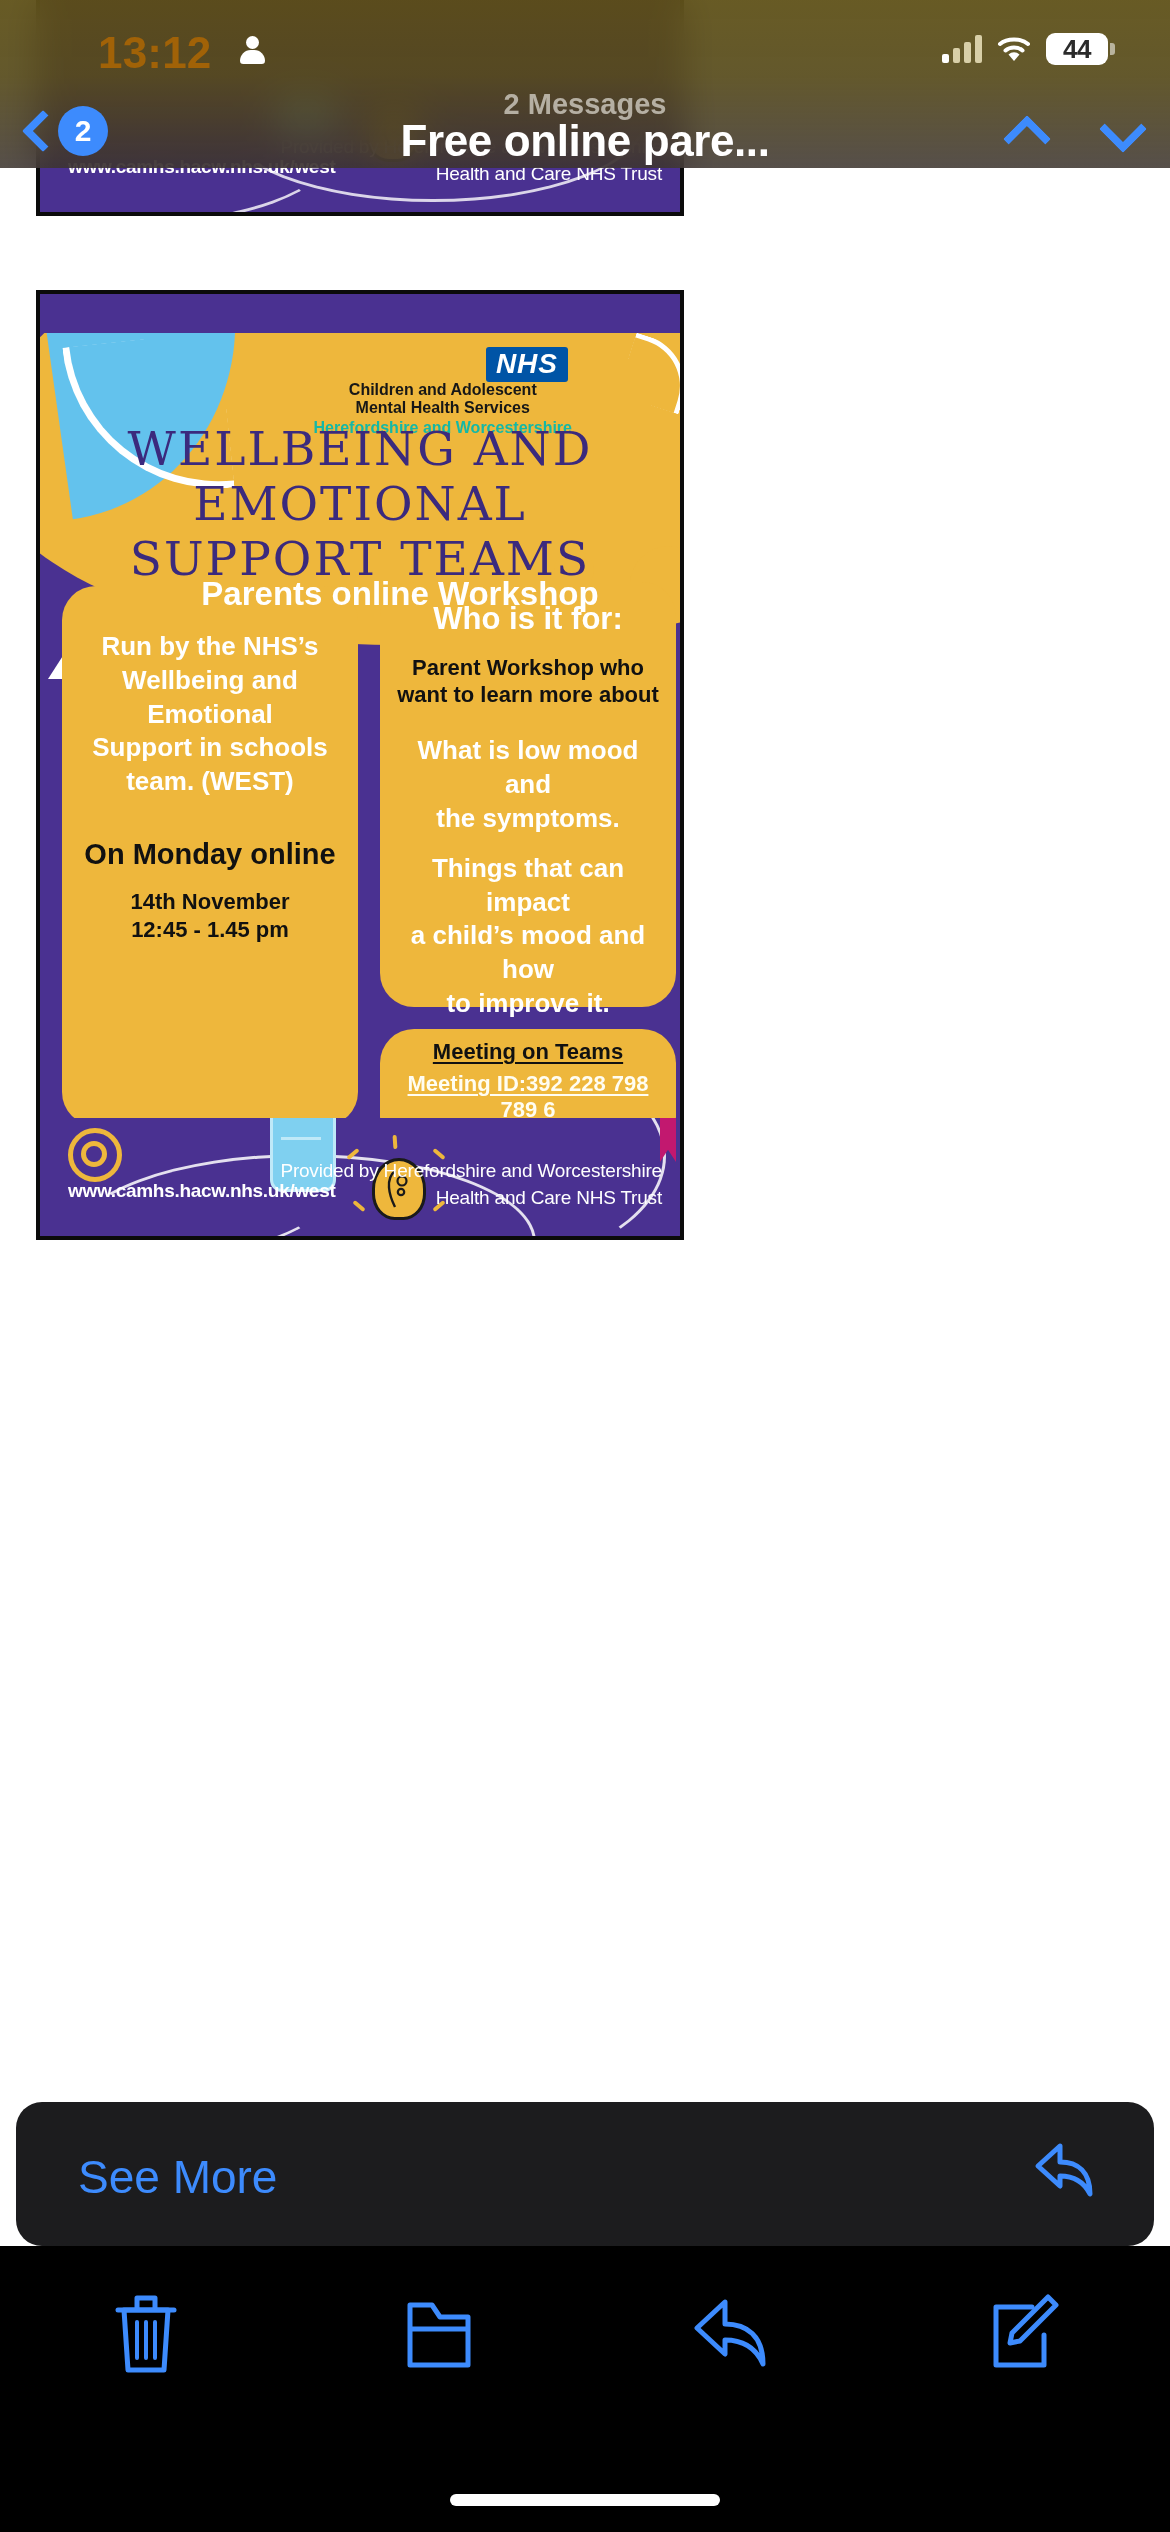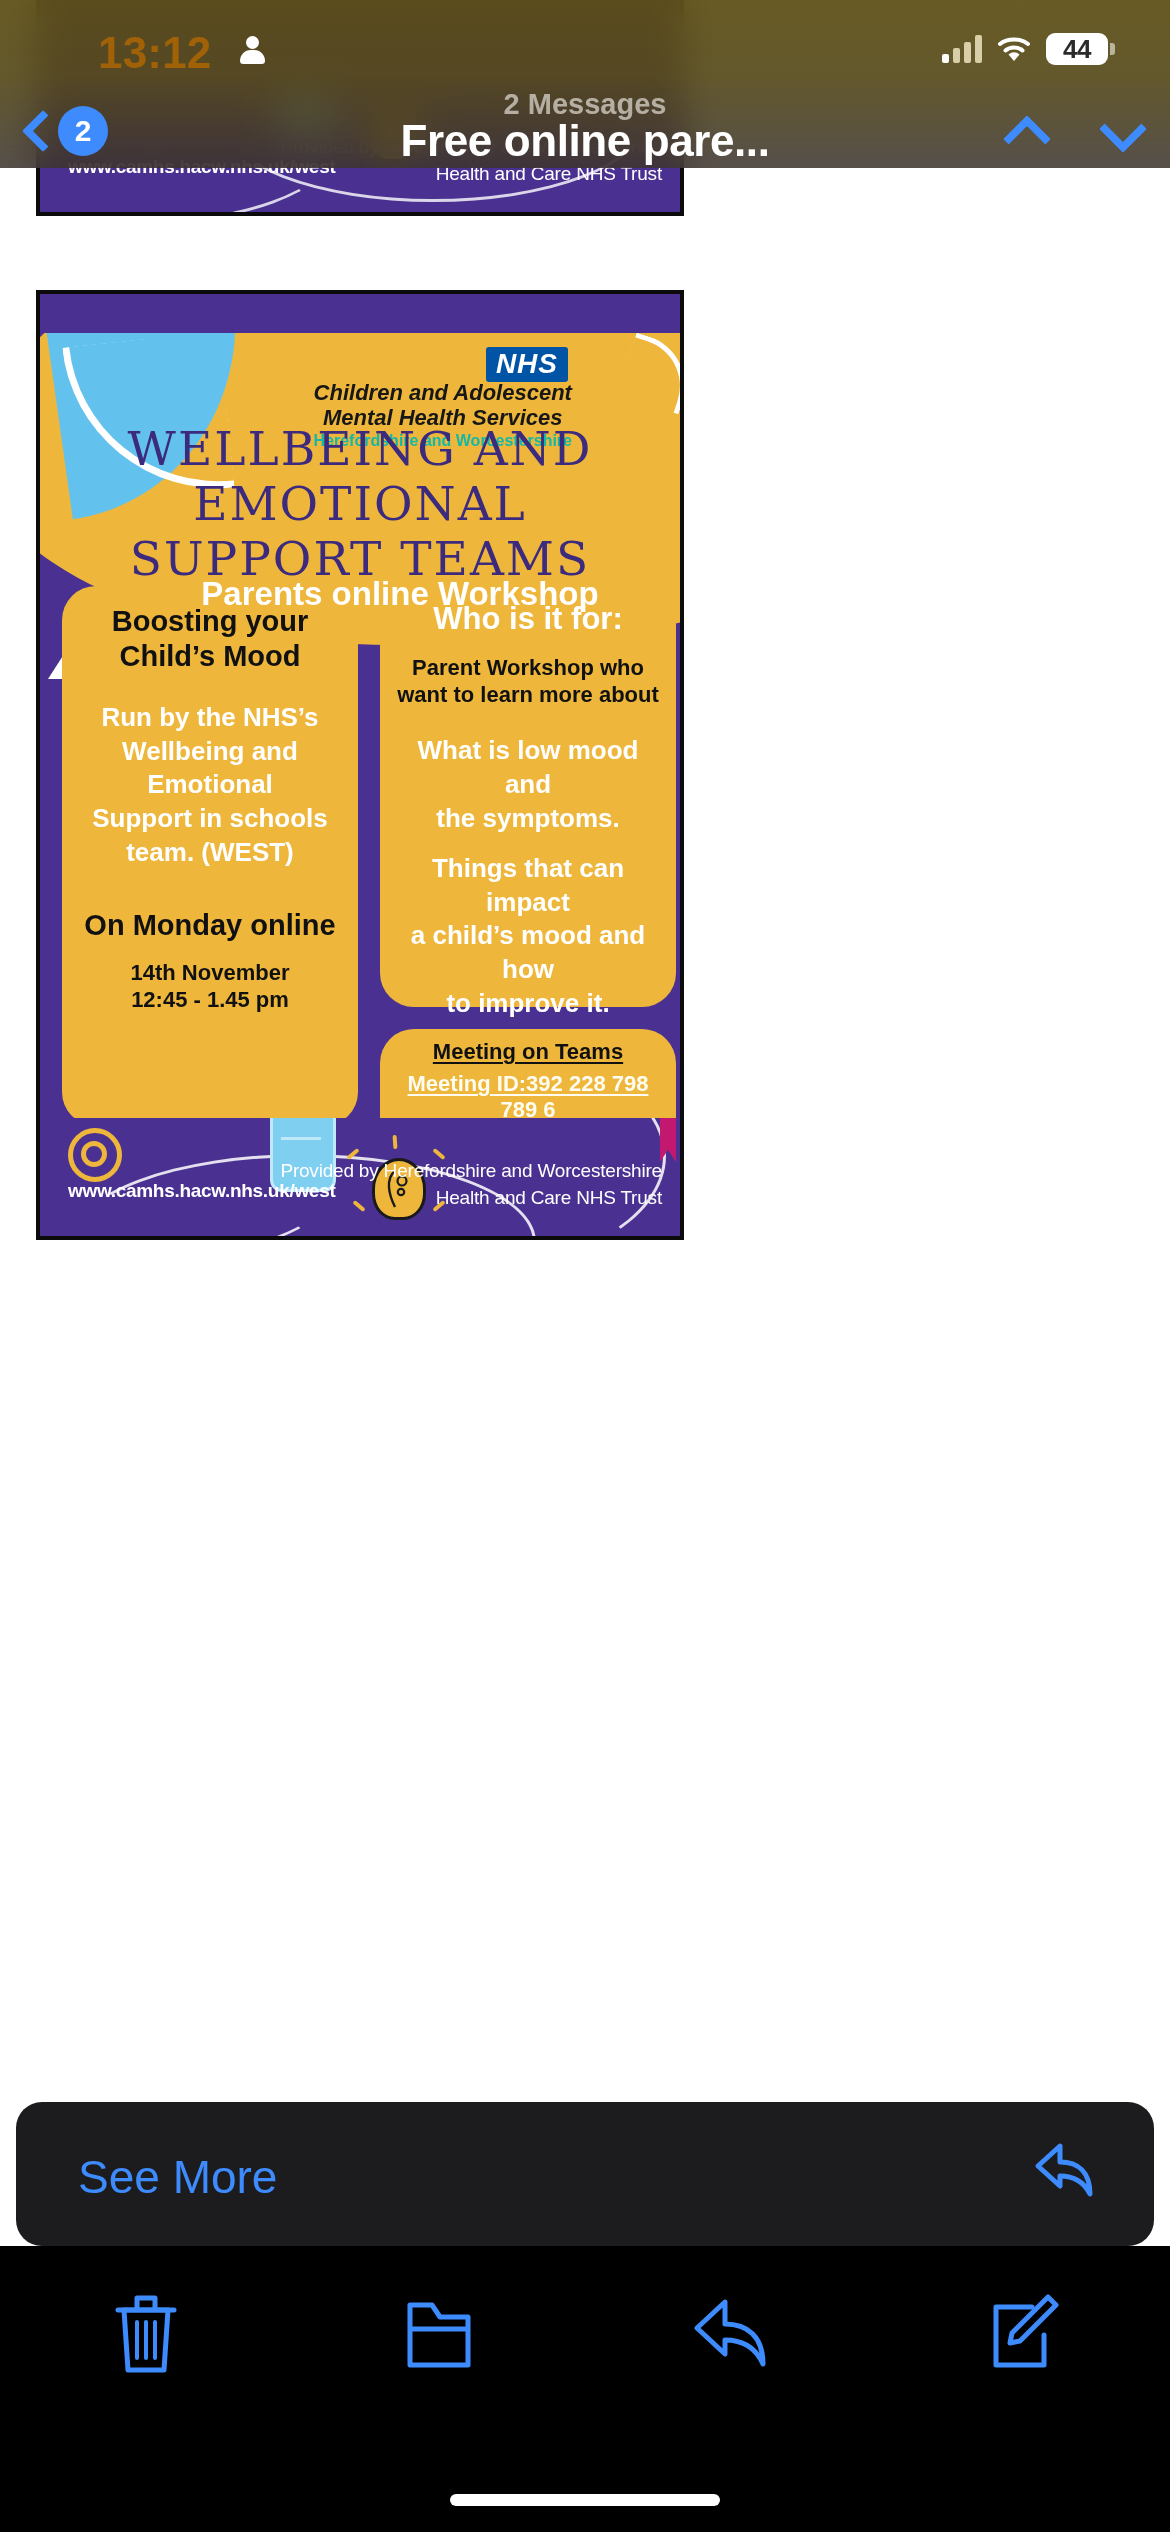--- a/index.html
+++ b/index.html
@@ -286,24 +286,23 @@
   }
   .camhs-lines {
     position: absolute;
     right: 108px; top: 48px;
     text-align: center;
     z-index: 5;
     line-height: 1.12;
   }
   .camhs-lines .l1, .camhs-lines .l2 {
     color: #171717;
-    font-size: 22px;
+    font-size: 16px;
     font-weight: 700;
     display: block;
-    font-style: italic;
   }
   .camhs-lines .l3 {
     color: #14b8a6;
     font-size: 16px;
     font-weight: 700;
     display: block;
     margin-top: 2px;
   }
 
   .hero-title {
@@ -569,24 +568,20 @@
           <div>EMOTIONAL</div>
           <div>SUPPORT TEAMS</div>
         </div>
         <div class="hero-sub">Parents online Workshop</div>
       </div>
 
       <div style="position:absolute; right:-28px; top:252px; width:78px; height:78px; border-radius:50%; background:#eeb73c;"></div>
       <div style="position:absolute; right:86px; top:256px; width:40px; height:40px; border-radius:50%; background:#eeb73c;"></div>
 
       <div class="card card-left">
-        <div class="hd t-black">
-          <div>Boosting your</div>
-          <div>Child’s Mood</div>
-        </div>
         <div class="gap-m"></div>
         <div class="bd-w t-white">
           <div>Run by the NHS’s</div>
           <div>Wellbeing and</div>
           <div>Emotional</div>
           <div>Support in schools</div>
           <div>team. (WEST)</div>
         </div>
         <div class="gap-l"></div>
         <div class="hd t-black">

